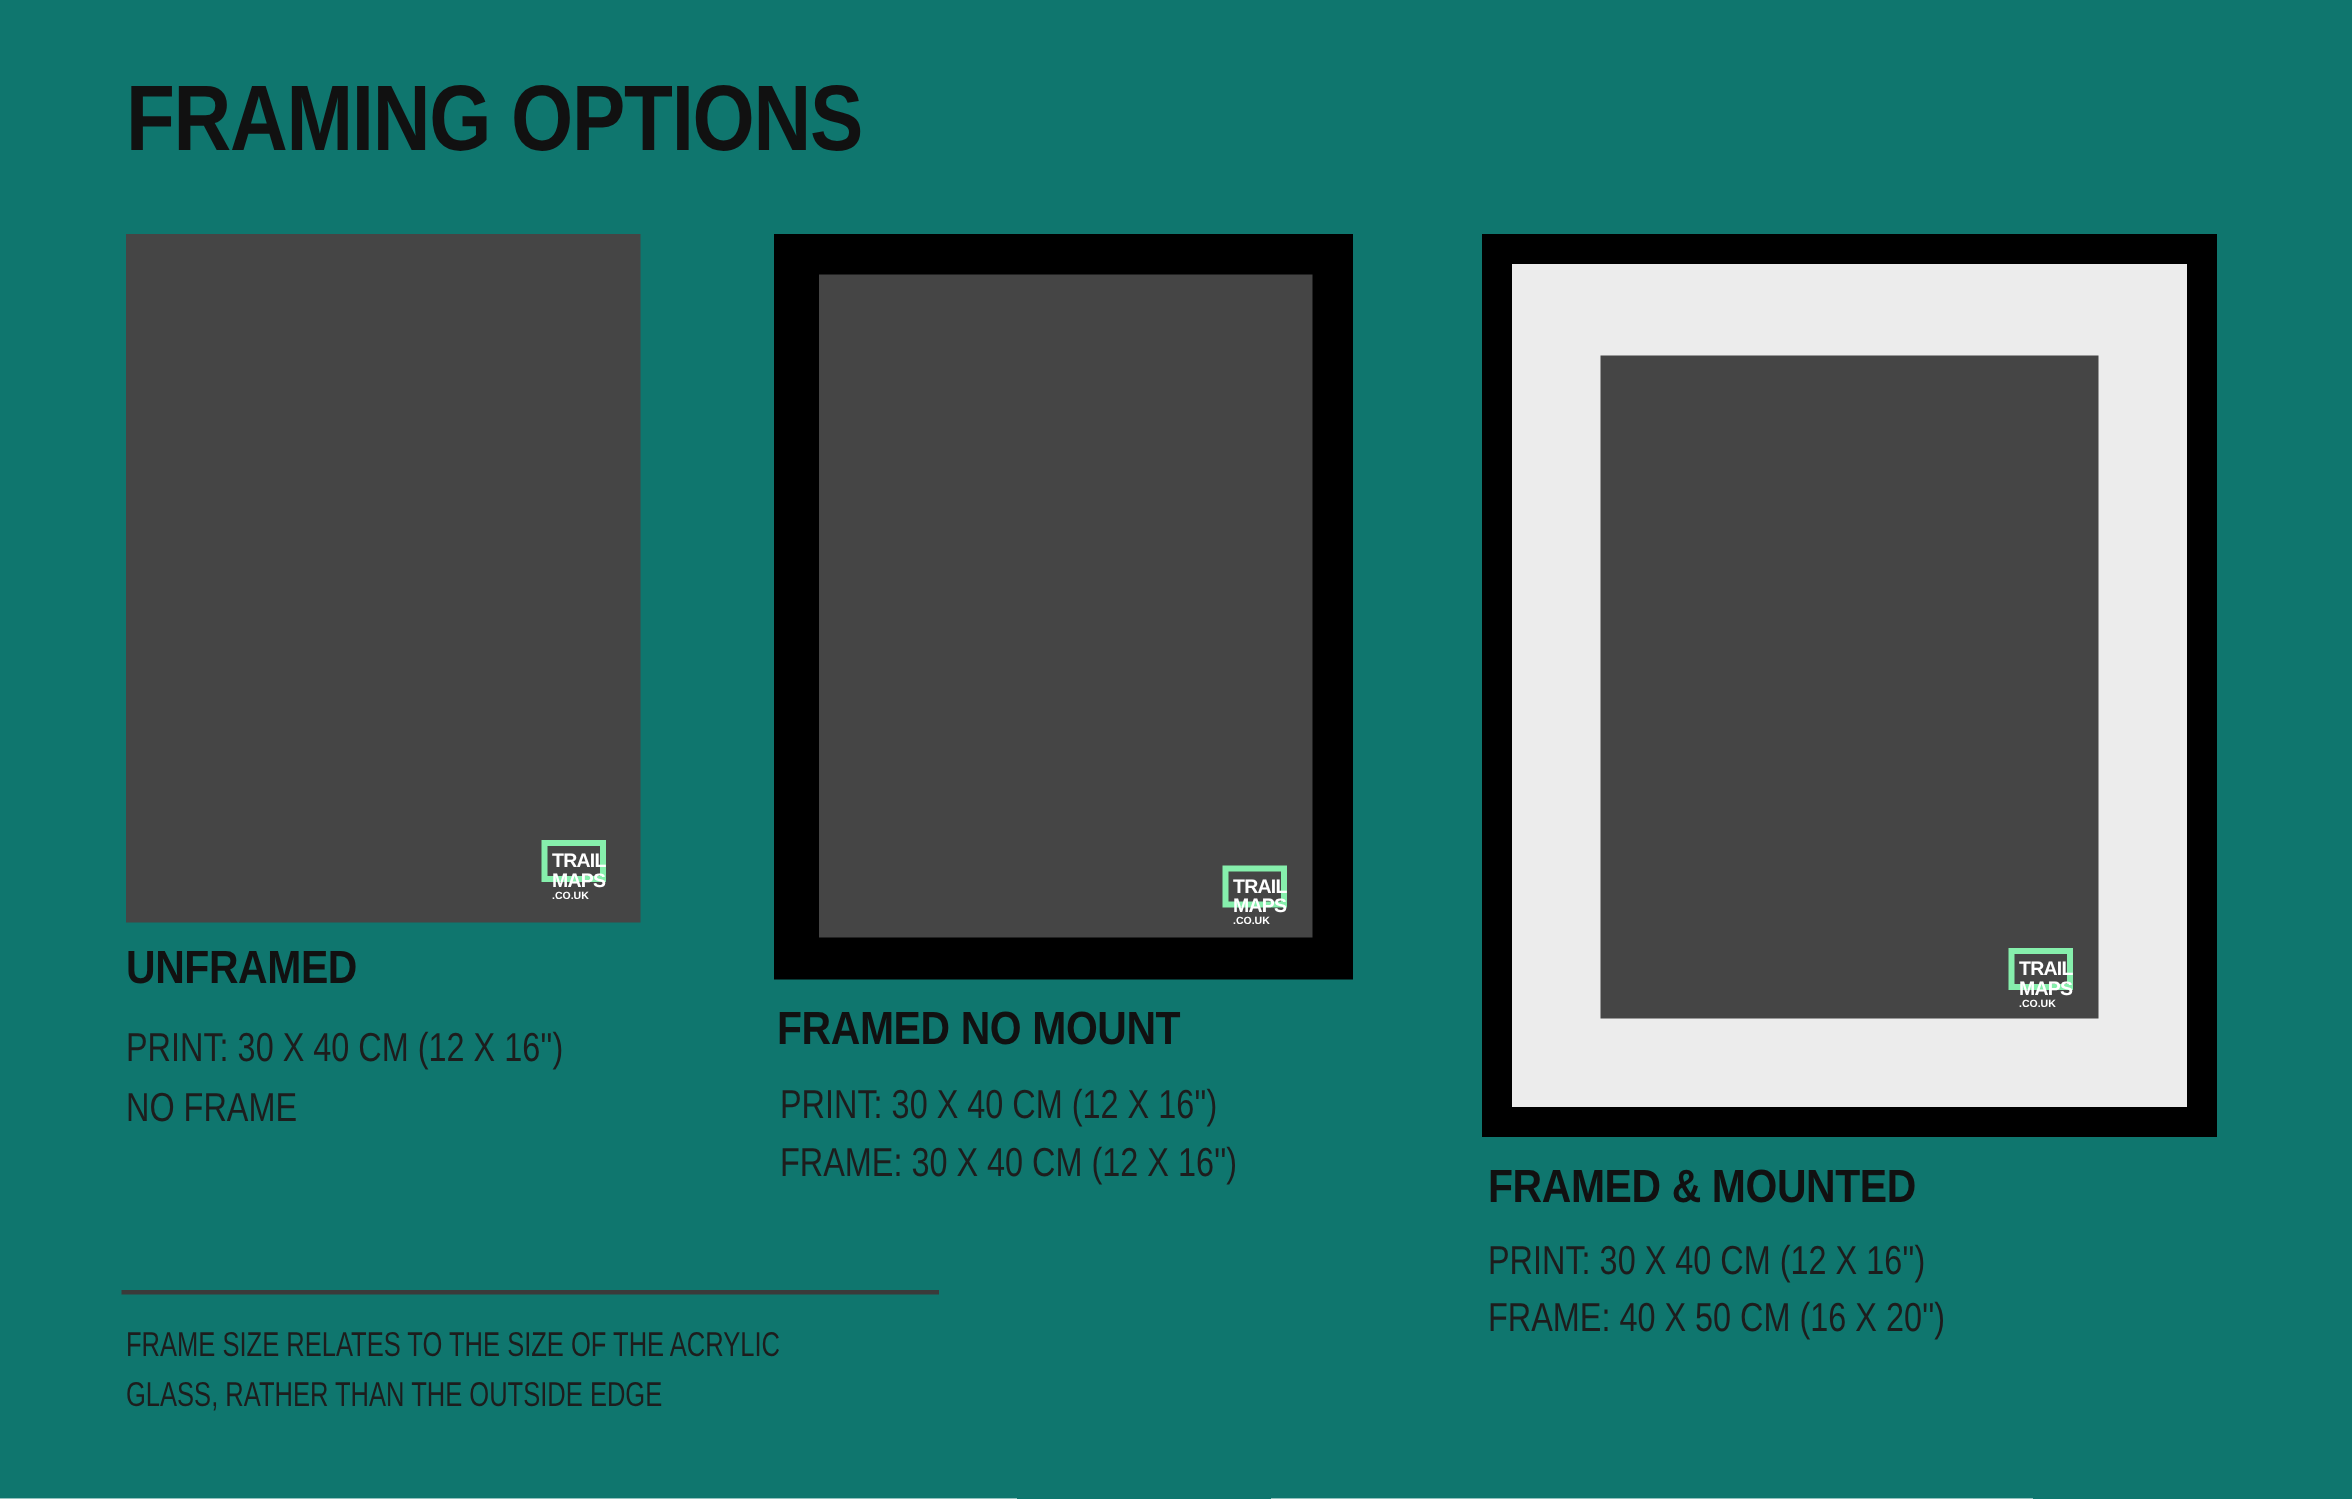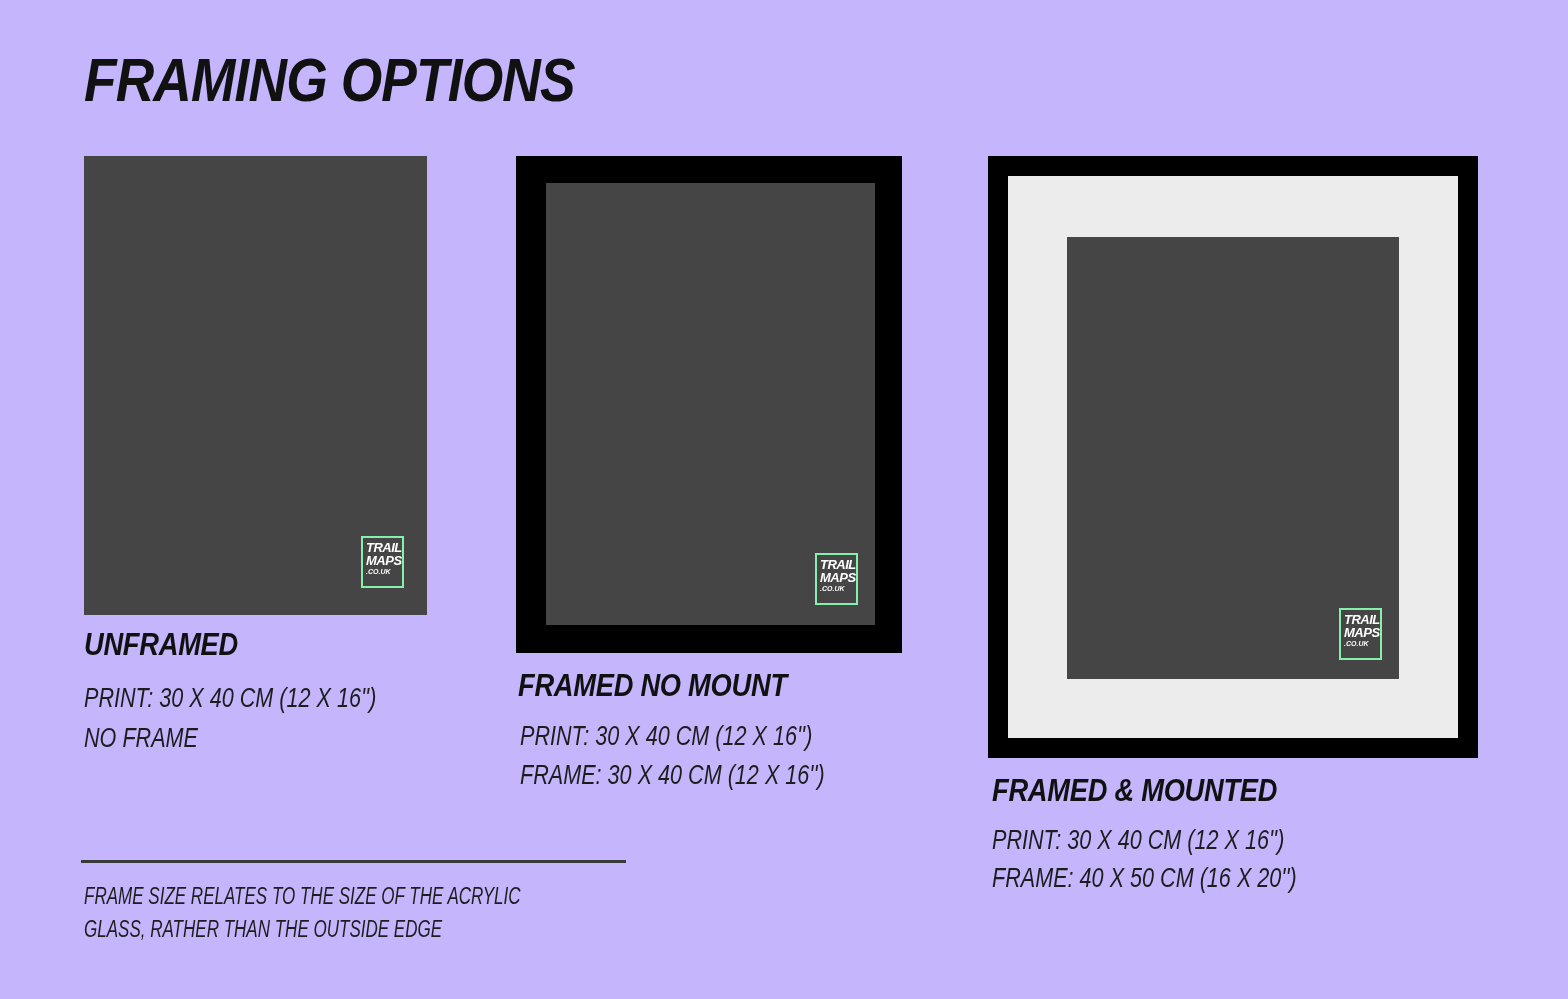--- a/index.html
+++ b/index.html
@@ -1,24 +1,23 @@
 <!DOCTYPE html>
 <html><head>
 <meta charset="utf-8">
 <style>
   * { margin: 0; padding: 0; box-sizing: border-box; }
   html, body { background: #ffffff; }
   .page {
     position: relative;
     width: 1568px;
     height: 999px;
-    background: #c4b5fd;
+    background: #0f766e;
     font-family: "Liberation Sans", sans-serif;
     overflow: hidden;
-    font-style: italic;
   }
   .page-title {
     position: absolute;
     left: 84px;
     top: 44px;
     font-size: 62px;
     font-weight: 800;
     letter-spacing: -1px;
     color: #111111;
     white-space: nowrap;
@@ -30,22 +29,22 @@
   .p1-print { position: absolute; left: 84px;  top: 156px; width: 343px; height: 459px; }
   .p2-frame { position: absolute; left: 516px; top: 156px; width: 386px; height: 497px; background: #000000; }
   .p2-print { position: absolute; left: 30px;  top: 27px;  width: 329px; height: 442px; }
   .p3-frame { position: absolute; left: 988px; top: 156px; width: 490px; height: 602px; background: #000000; }
   .p3-mount { position: absolute; left: 20px;  top: 20px;  width: 450px; height: 562px; background: #ECECEC; }
   .p3-print { position: absolute; left: 59px;  top: 61px;  width: 332px; height: 442px; }
   
   .logo {
     position: absolute;
     width: 43px;
-    height: 52px;
-    border: 2px solid #86efac;
+    height: 28px;
+    border: 4px solid #86efac;
     color: #ffffff;
     padding: 3px 0 0 3px;
     text-align: left;
     line-height: 1;
   }
   .logo .logo-l1, .logo .logo-l2 {
     font-size: 13px;
     font-weight: 700;
     line-height: 13px;
     letter-spacing: -0.5px;

